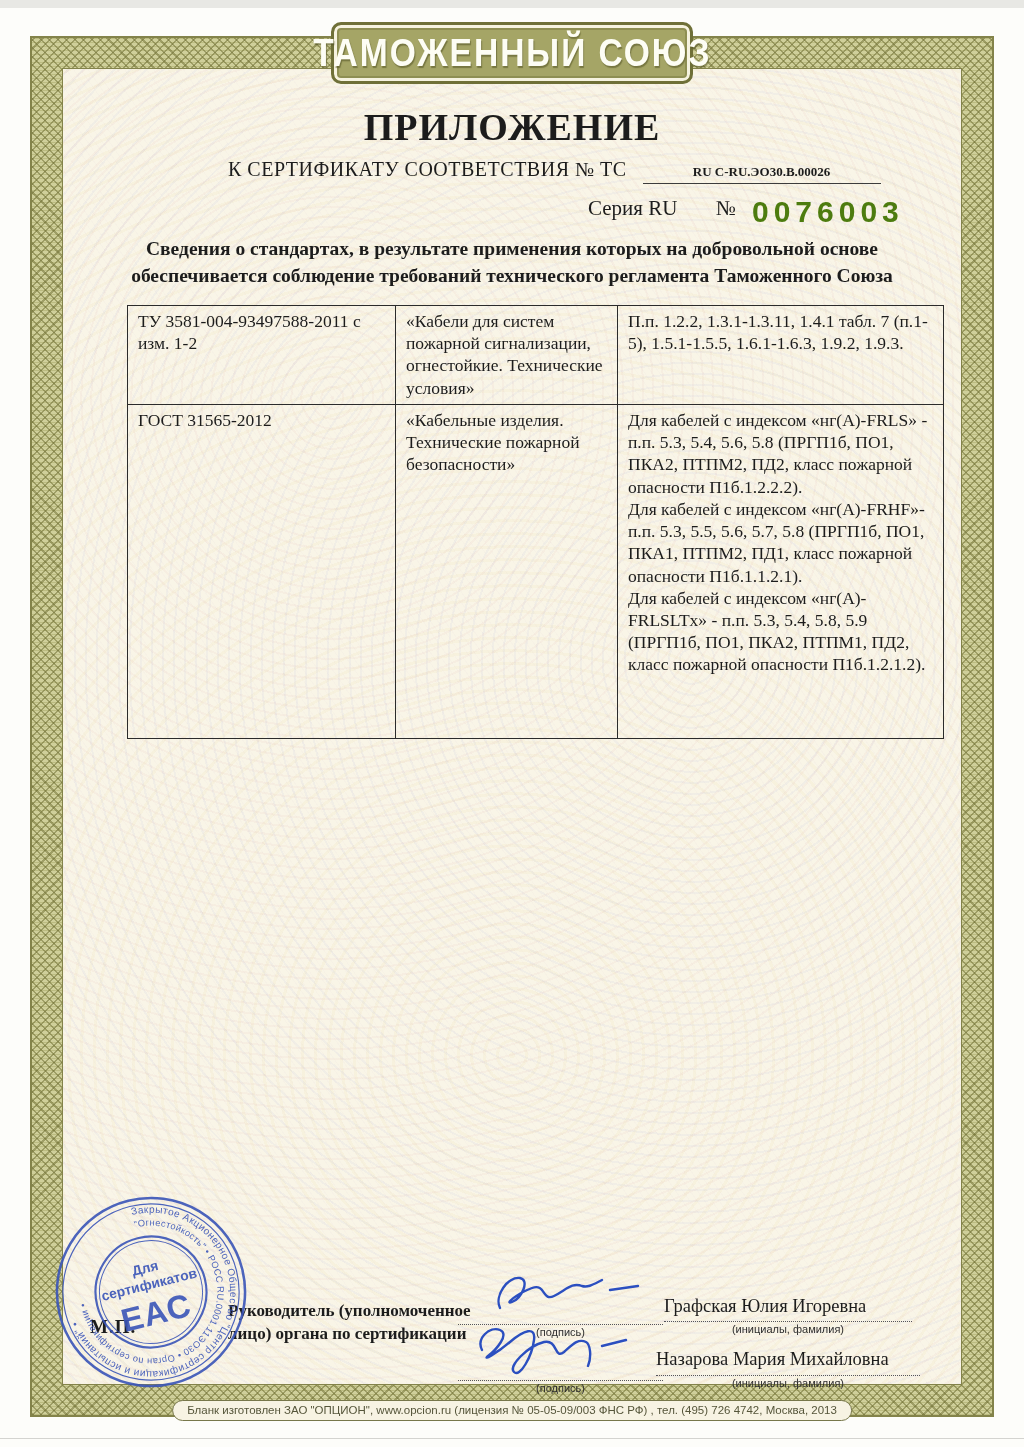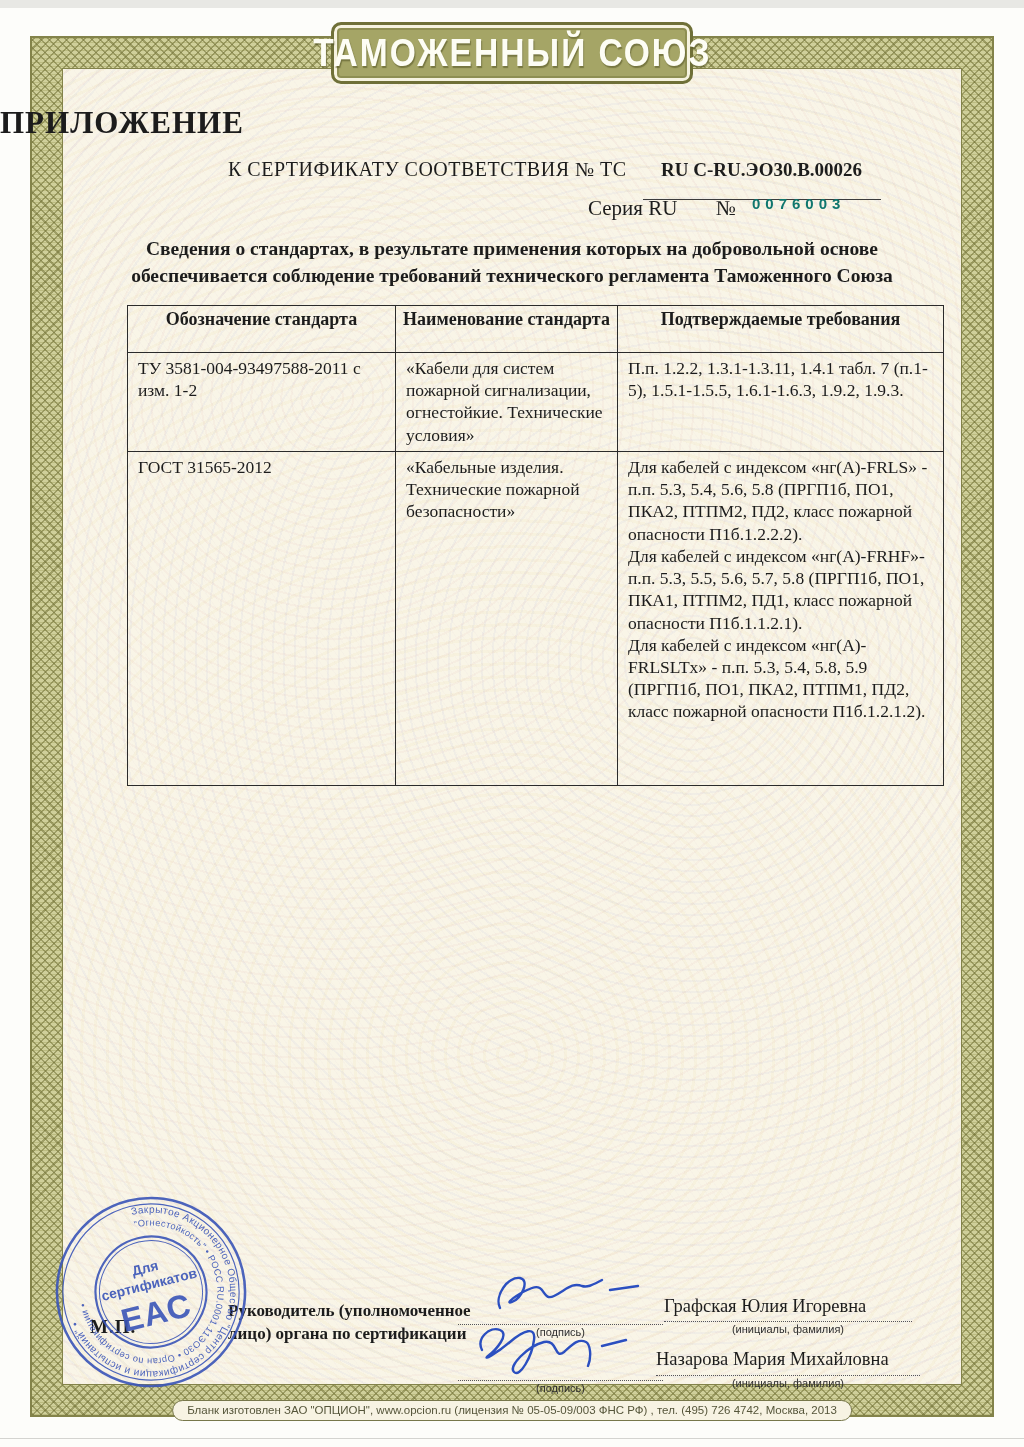--- a/index.html
+++ b/index.html
@@ -47,35 +47,35 @@
     font-family:"Liberation Sans","DejaVu Sans",sans-serif;
     font-weight:bold; font-size:35px; letter-spacing:2px;
     color:#fdfdf4;
     transform:scaleY(1.12) scaleX(.96);
     text-shadow:1px 1px 1px rgba(80,80,35,.55);
     white-space:nowrap;
   }
   
   .title{
     position:absolute; top:97px; left:0; width:100%;
-    font-weight:bold; font-size:31px; letter-spacing:1px;
+    text-align:center; font-weight:bold; font-size:38px; letter-spacing:1px;
   }
   .certline{ position:absolute; top:150px; left:228px; white-space:nowrap; }
   .certline .lbl{ font-weight:normal; font-size:20px; letter-spacing:.5px; }
   .certline .num{
     display:inline-block; margin-left:16px; width:238px; text-align:center;
-    font-weight:bold; font-size:19px;
-    border-bottom:1.5px solid #3c3c3c; padding-bottom:18px;
+    font-weight:bold; font-size:13px;
+    border-bottom:1.5px solid #3c3c3c; padding-bottom:3px;
   }
   .series-label{ position:absolute; top:188px; left:588px; font-size:21px; }
   .no-sign{ position:absolute; top:188px; left:716px; font-size:21px; }
   .serial{
     position:absolute; top:187px; left:752px;
     font-family:"Liberation Sans","DejaVu Sans",sans-serif;
-    font-weight:bold; font-size:15px; letter-spacing:5px; color:#0f766e;
+    font-weight:bold; font-size:30px; letter-spacing:5px; color:#4d7c0f;
   }
   .intro{
     position:absolute; top:228px; left:80px; width:864px;
     text-align:center; font-weight:bold; font-size:19.5px; line-height:1.38;
   }
   
   .doc-table{
     position:absolute; top:297px; left:127px; width:816px;
     border-collapse:collapse; table-layout:fixed;
   }
@@ -161,25 +161,20 @@
 
   <div class="intro">Сведения о стандартах, в результате применения которых на добровольной основе обеспечивается соблюдение требований технического регламента Таможенного Союза</div>
 
   <table class="doc-table">
     <colgroup>
         <col class="c1">
         <col class="c2">
         <col class="c3">
       </colgroup>
     <tbody>
-        <tr>
-      <th>Обозначение стандарта</th>
-      <th>Наименование стандарта</th>
-      <th>Подтверждаемые требования</th>
-    </tr>
     <tr class="row1">
       <td>ТУ 3581-004-93497588-2011 с изм. 1-2</td>
       <td>«Кабели для систем пожарной сигнализации, огнестойкие. Технические условия»</td>
       <td>
         <p>П.п. 1.2.2, 1.3.1-1.3.11, 1.4.1 табл. 7 (п.1-5), 1.5.1-1.5.5, 1.6.1-1.6.3, 1.9.2, 1.9.3.</p>
       </td>
     </tr>
     <tr class="row2">
       <td>ГОСТ 31565-2012</td>
       <td>«Кабельные изделия. Технические пожарной безопасности»</td>

